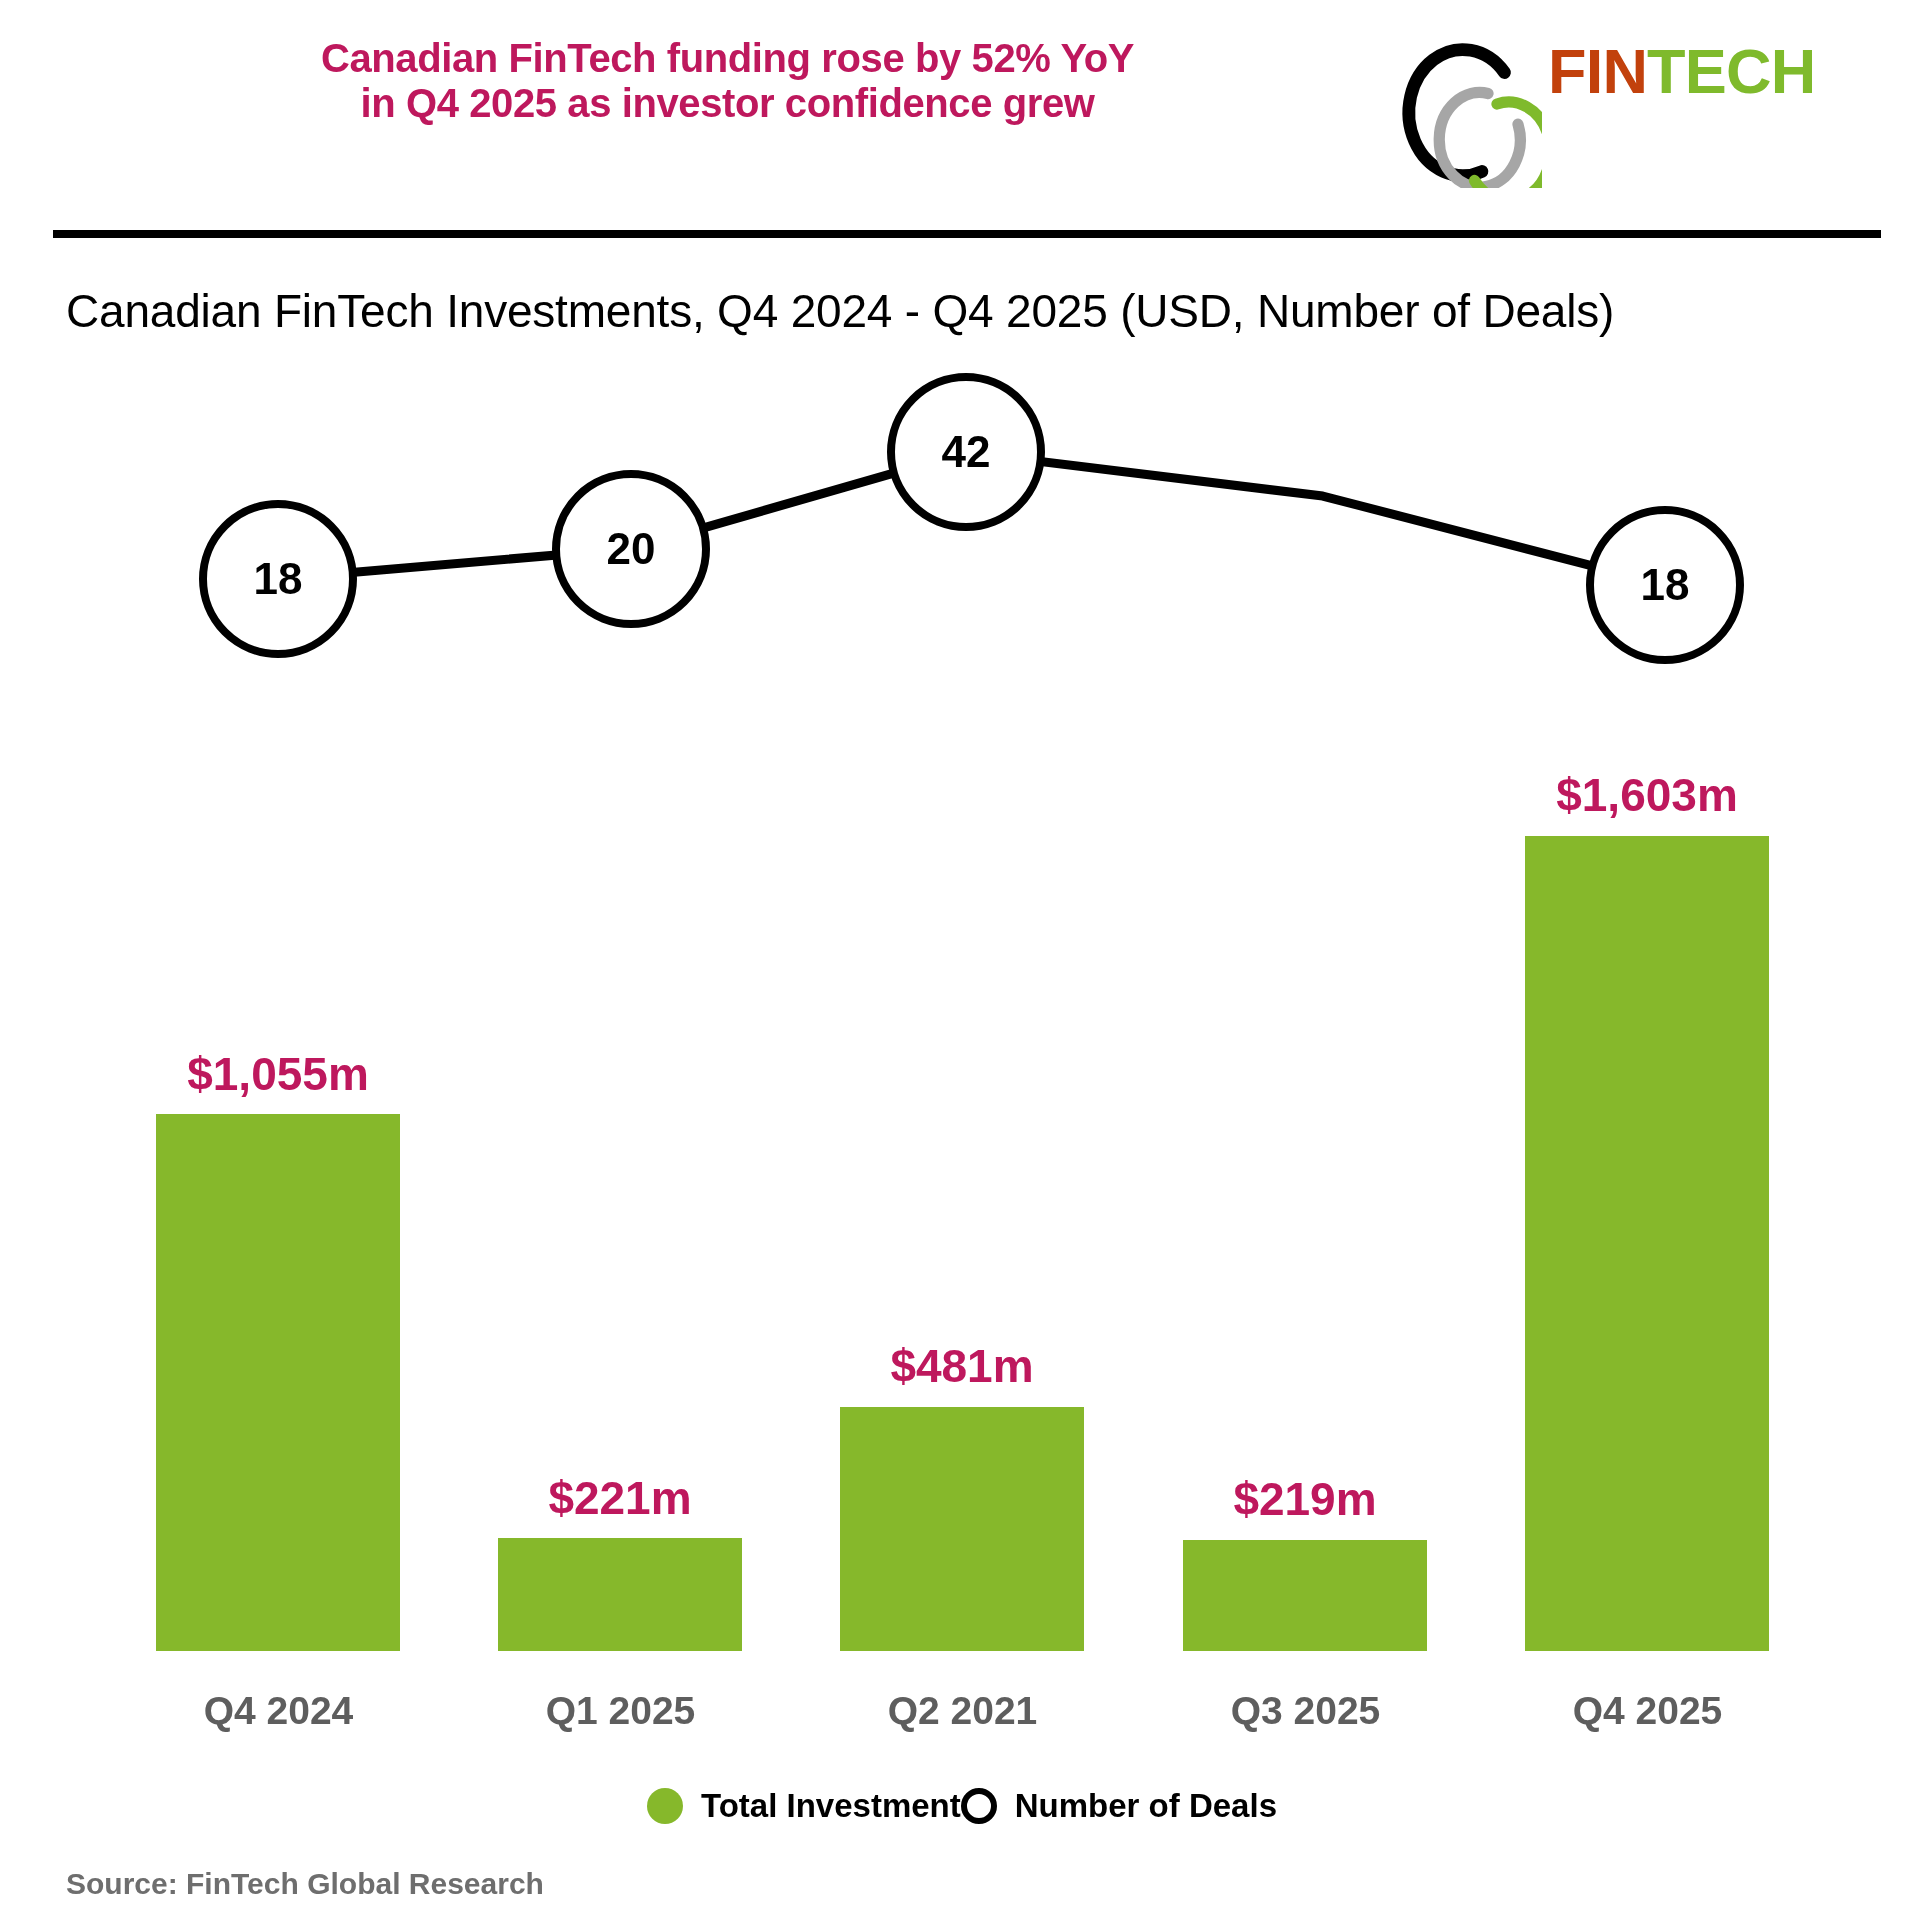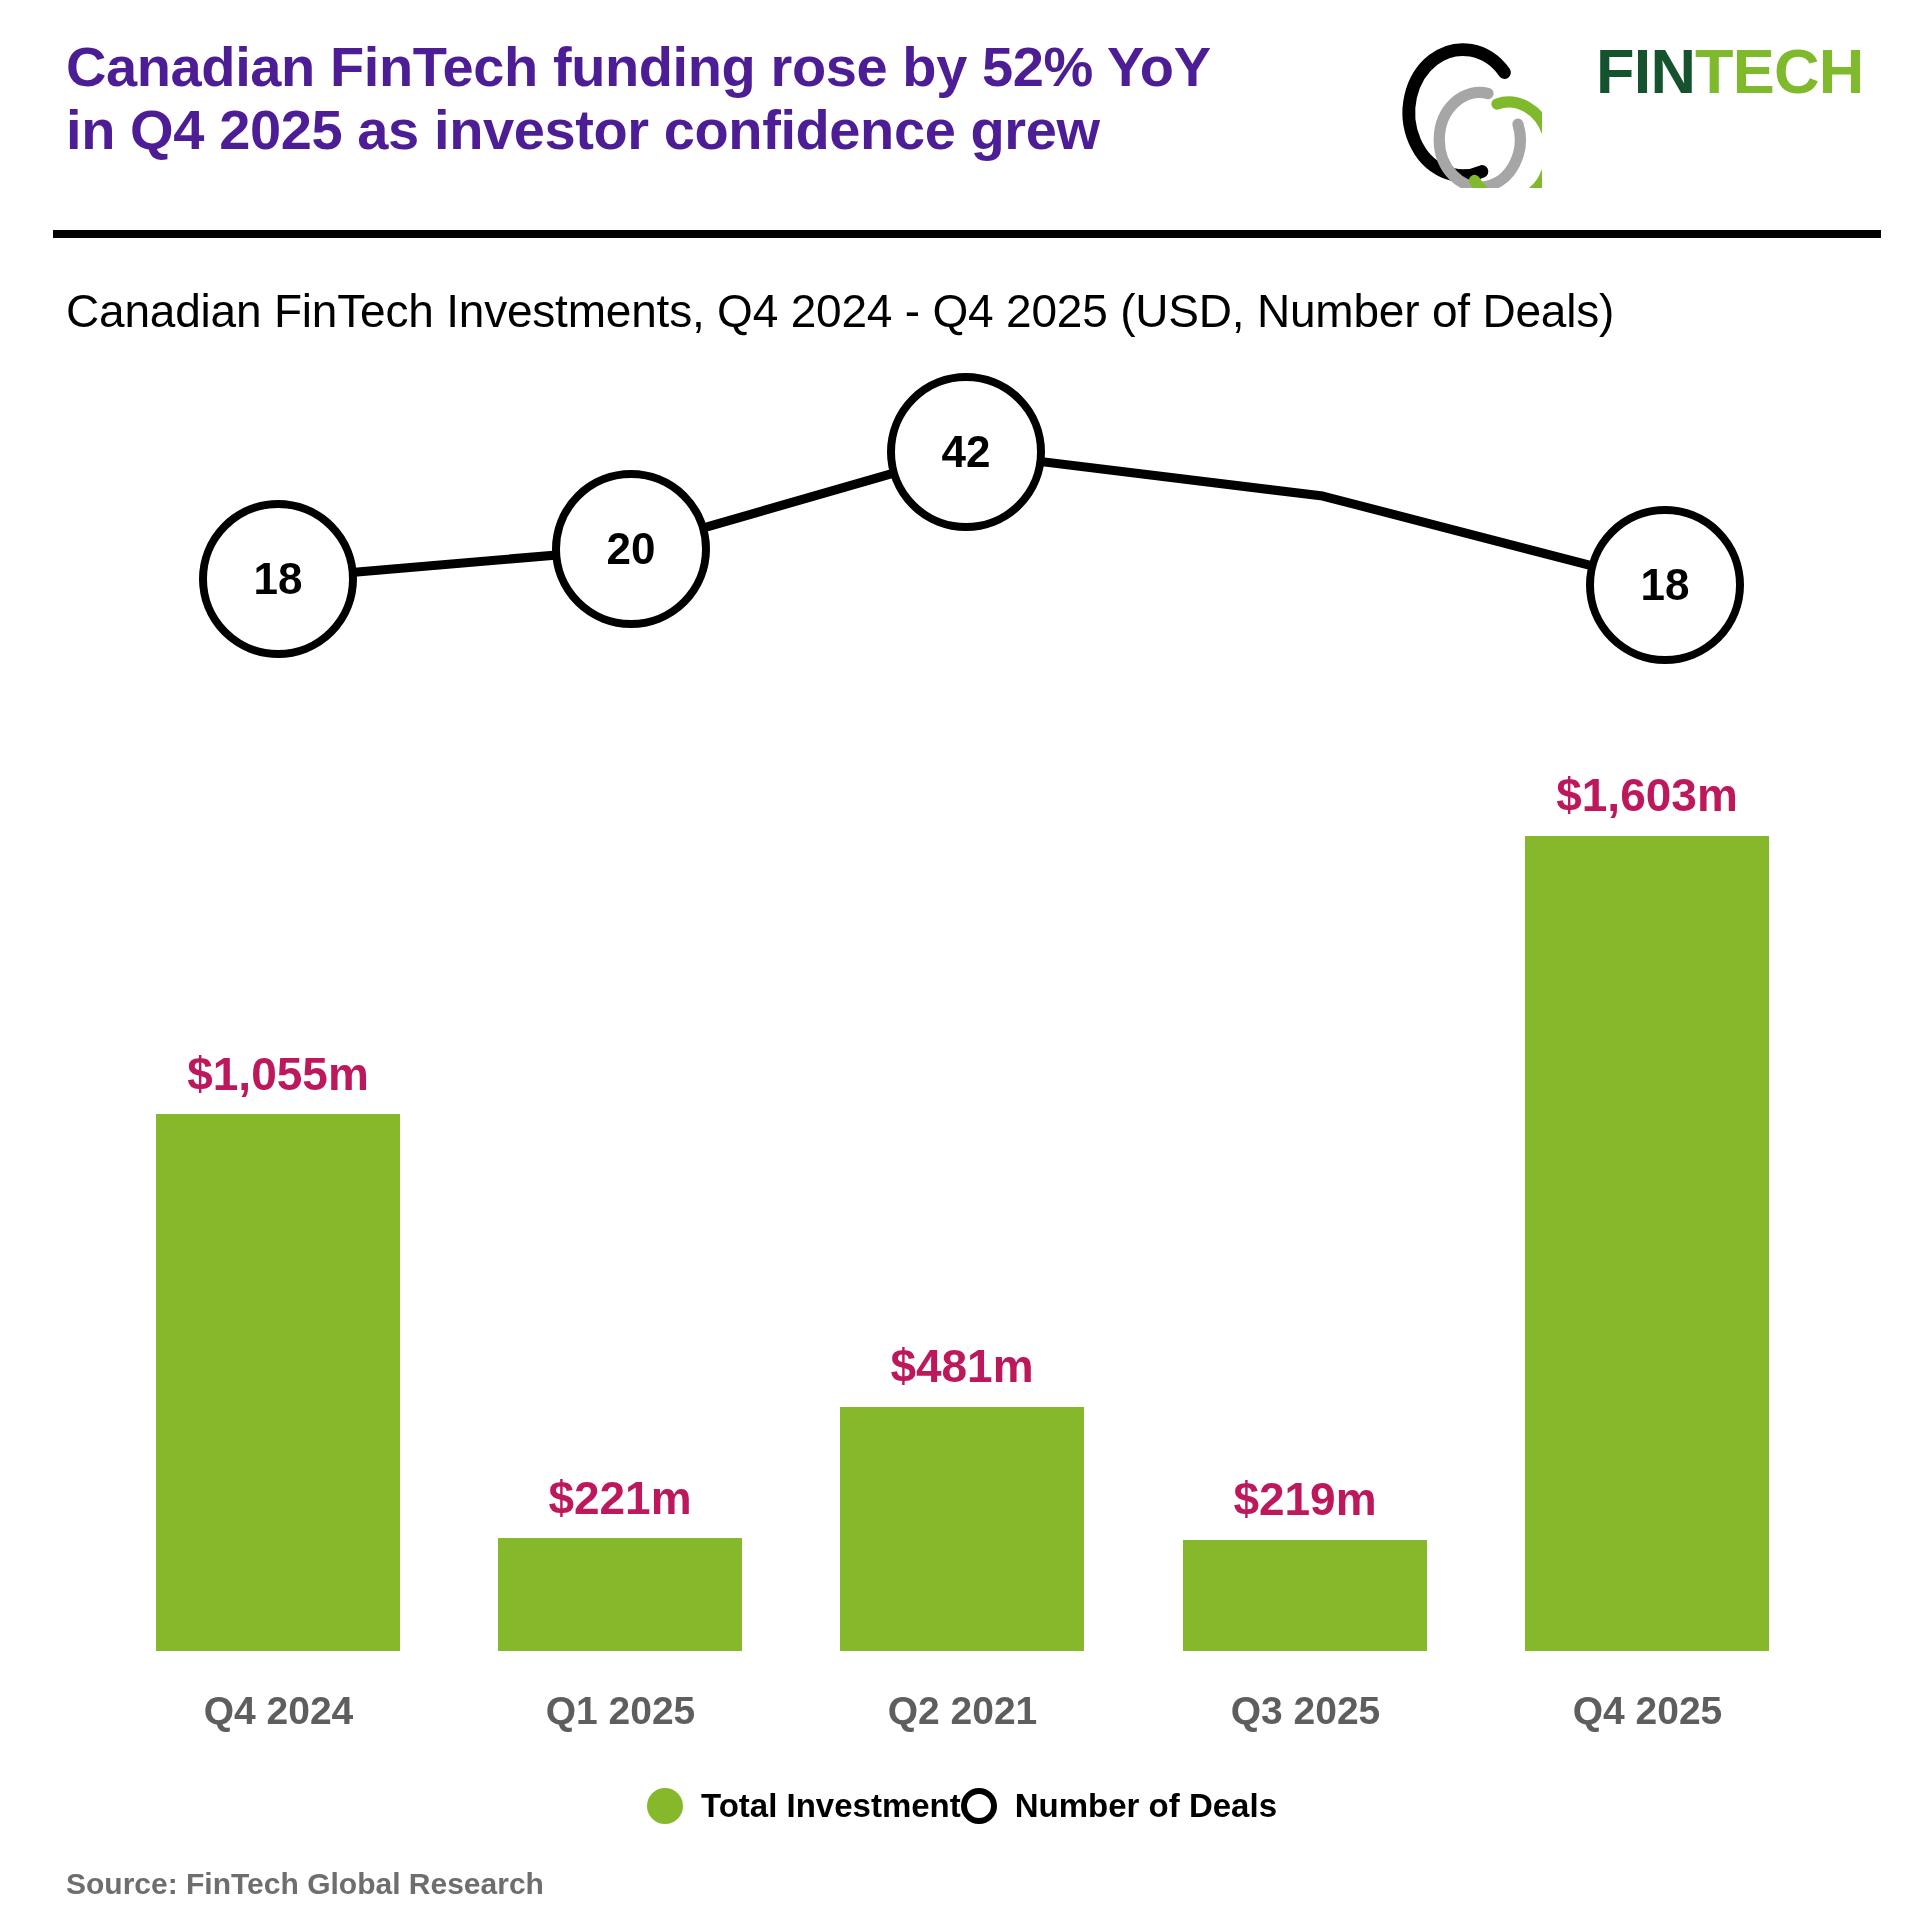--- a/index.html
+++ b/index.html
@@ -15,26 +15,27 @@
     font-family: "Liberation Sans", sans-serif;
     overflow: hidden;
   }
 
   
   #header-title {
     position: absolute;
     left: 66px;
     top: 36px;
     width: 1323px;
-    font-size: 56px;
+    font-size: 40px;
     font-weight: bold;
     line-height: 1.12;
-    color: #4c1d95;
+    color: #be185d;
     letter-spacing: -0.4px;
     white-space: pre-line;
+    text-align: center;
   }
 
   #logo {
     position: absolute;
     left: 1392px;
     top: 30px;
     width: 511px;
     height: 162px;
   }
   #logo-mark {
@@ -58,21 +59,21 @@
     white-space: nowrap;
   }
   .logo-line2 {
     font-size: 63px;
     font-weight: bold;
     line-height: 1.0;
     letter-spacing: -0.8px;
     color: #a6a6a6;
     white-space: nowrap;
   }
-  .lg-black { color: #14532d; margin-left: 48px; }
+  .lg-black { color: #c2410c; }
   .lg-green { color: #7fba2c; }
 
   #header-rule {
     position: absolute;
     left: 53px;
     top: 230px;
     width: 1828px;
     height: 8.3px;
     background: #000000;
   }

